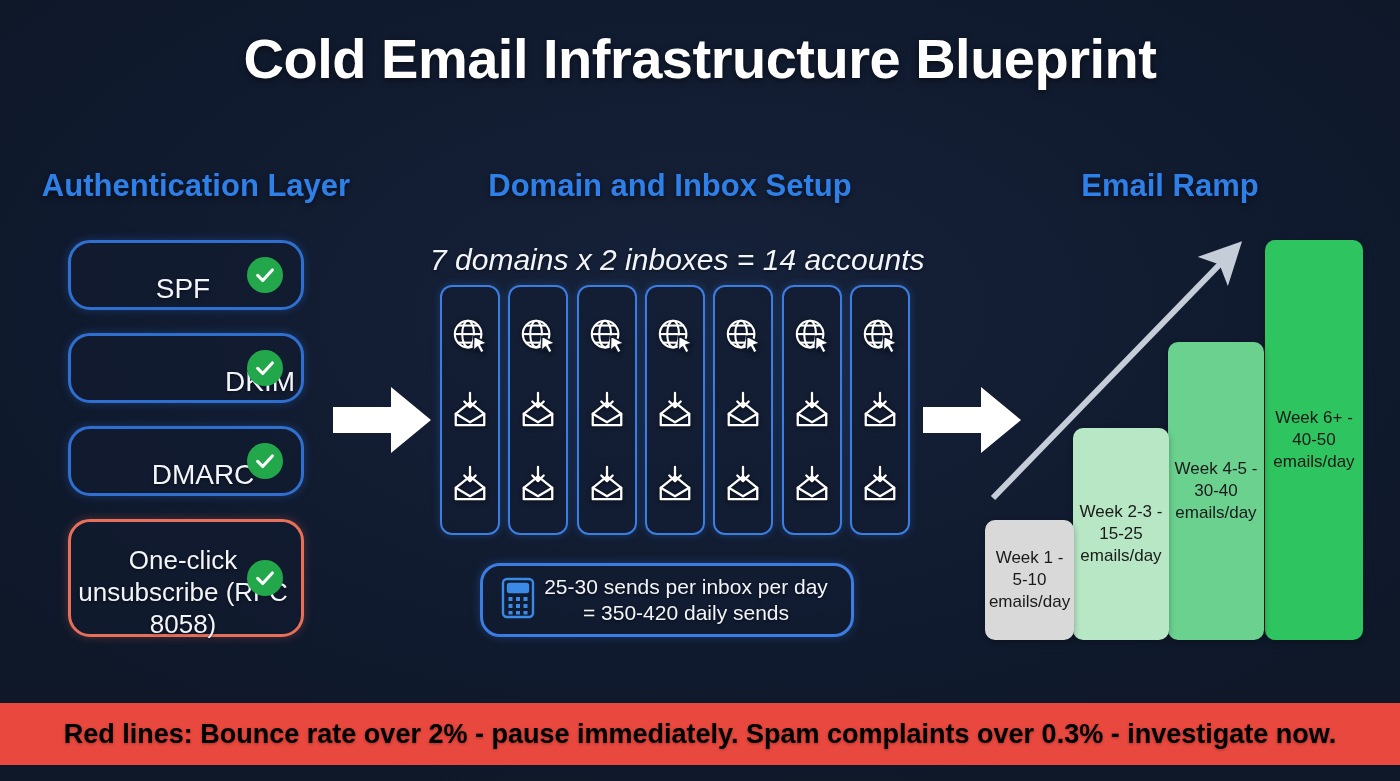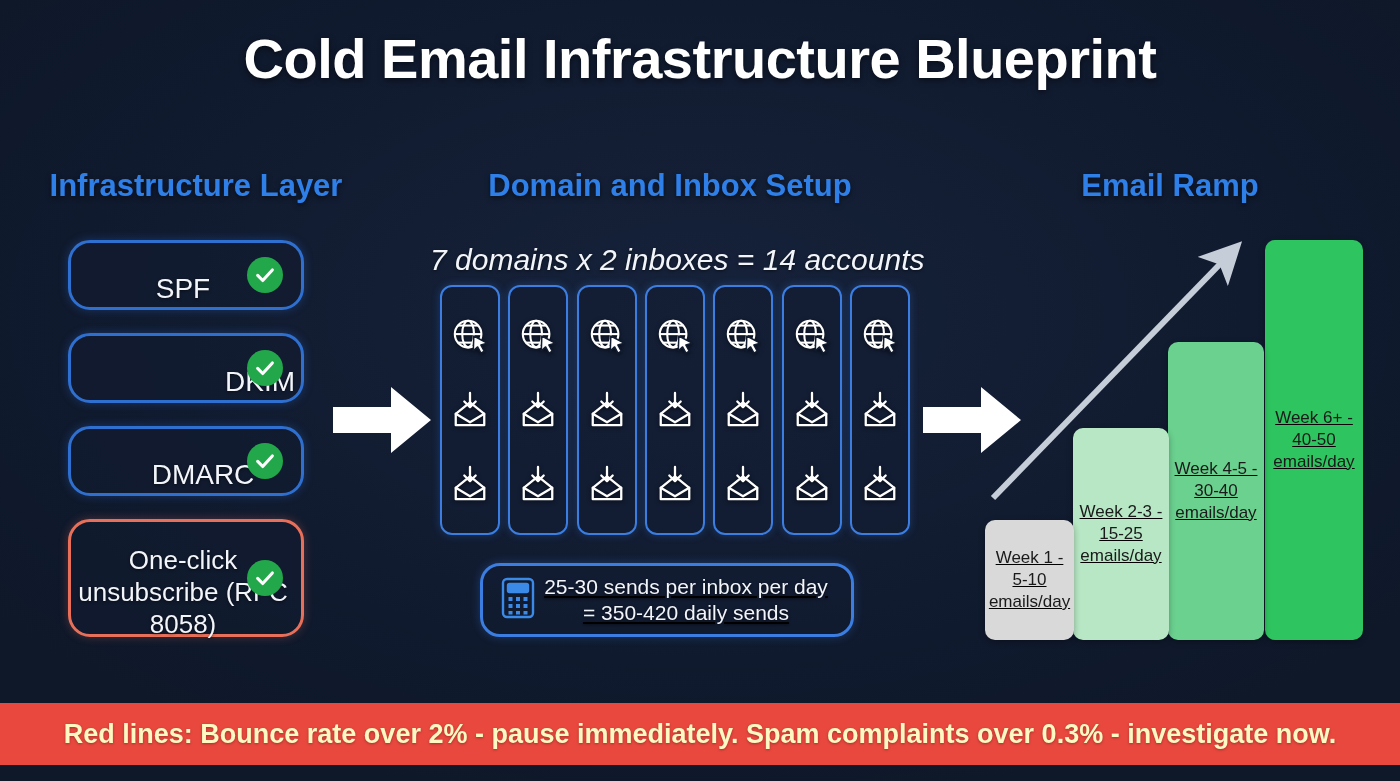--- a/index.html
+++ b/index.html
@@ -152,21 +152,20 @@
     width: 374px;
     height: 74px;
     border: 3px solid #3b7de0;
     border-radius: 20px;
     background: rgba(17,28,50,0.5);
     display: flex;
     align-items: center;
     gap: 4px;
     padding: 0 18px;
     box-shadow: 0 0 10px rgba(59,125,224,0.32);
-    text-decoration: underline;
   }
   #calc-note .calc-text {
     flex: 1;
     text-align: center;
     font-size: 21px;
     line-height: 1.25;
     color: #f2f5fa;
     text-shadow: 0 1px 3px rgba(0,0,0,0.55);
   }
 
@@ -186,21 +185,20 @@
     height: 400px;
   }
   .ramp-bar {
     position: absolute;
     bottom: 0;
     border-radius: 10px;
     display: flex;
     align-items: center;
     justify-content: center;
     box-shadow: 0 2px 6px rgba(0,0,0,0.30);
-    text-decoration: underline;
   }
   .ramp-bar .bar-label {
     font-size: 17px;
     line-height: 1.28;
     color: #1a1a1a;
     text-align: center;
     padding: 0 6px;
   }
   #ramp-arrow {
     position: absolute;
@@ -219,34 +217,34 @@
     width: 1400px;
     height: 62px;
     background: #e9483e;
     display: flex;
     align-items: center;
     justify-content: center;
   }
   #banner .banner-text {
     font-size: 27px;
     font-weight: bold;
-    color: #fef9c3;
+    color: #000000;
     text-shadow: 0 1px 3px rgba(0,0,0,0.30);
     white-space: nowrap;
     text-align: center;
   }
 </style>
 </head>
 <body>
 
 <div id="canvas">
 
   <div class="title">Cold Email Infrastructure Blueprint</div>
 
-  <div class="section-heading" id="heading-auth">Infrastructure Layer</div>
+  <div class="section-heading" id="heading-auth">Authentication Layer</div>
 
   <div class="auth-card" id="auth-0">
     <span class="auth-label">SPF</span>
     <span class="check-badge">
       <svg viewBox="0 0 24 24" fill="none" stroke="#ffffff" stroke-width="3.4" stroke-linecap="round" stroke-linejoin="round">
           <polyline points="4,12.5 9.5,18 20,6.5"></polyline>
         </svg>
     </span>
   </div>
 

